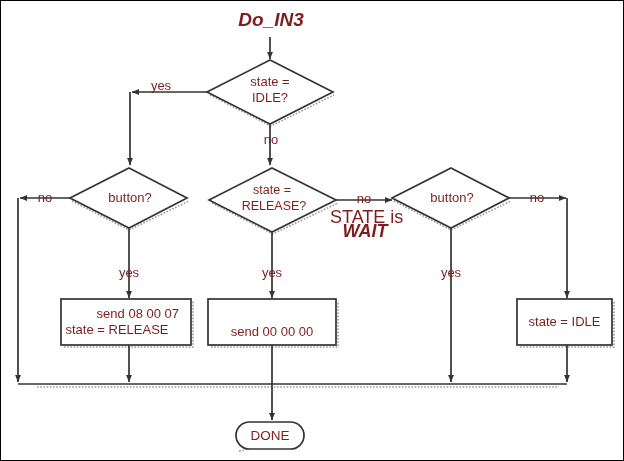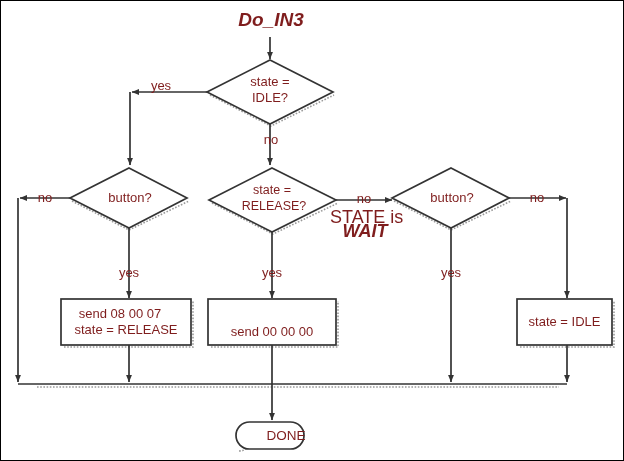--- a/index.html
+++ b/index.html
@@ -21,21 +21,21 @@
     line-height:1.12;
     text-align:center;
   }
   .title{
     font-size:19px;font-style:italic;font-weight:bold;
   }
   .edge-lbl{font-size:13px;}
   .node-lbl{font-size:13px;}
   .node-lbl-sm{font-size:12.5px;}
   .annot{font-size:18px;text-align:left;}
-  .term-lbl{font-size:13.5px;padding-left:16px;}
+  .term-lbl{font-size:13.5px;}
 </style>
 </head>
 <body>
 
 <div id="frame">
 
   <svg id="svgroot" viewBox="0 0 624 461" xmlns="http://www.w3.org/2000/svg">
     <defs>
       <marker id="arrow" markerWidth="9" markerHeight="9" refX="7.2" refY="3" orient="auto" markerUnits="userSpaceOnUse">
         <path d="M0,0 L7.4,3 L0,6 z" fill="#333333"></path>
@@ -122,22 +122,22 @@
   <div class="lbl edge-lbl" style="left:348px;top:191px;width:30px;">no</div>
   <div class="lbl edge-lbl" style="left:251px;top:265px;width:40px;">yes</div>
 
   <div class="lbl annot" style="left:329px;top:206px;width:70px;">STATE is</div>
   <div class="lbl annot" style="left:329px;top:220px;width:70px;font-style:italic;font-weight:bold;text-align:center;">WAIT</div>
 
   <div class="lbl node-lbl" style="left:417px;top:190px;width:68px;">button?</div>
   <div class="lbl edge-lbl" style="left:520px;top:190px;width:32px;">no</div>
   <div class="lbl edge-lbl" style="left:430px;top:265px;width:40px;">yes</div>
 
-  <div class="lbl node-lbl" style="left:60px;top:306px;width:118px;">send 08 00 07</div>
-  <div class="lbl node-lbl" style="left:60px;top:322px;width:130px;">state = RELEASE</div>
+  <div class="lbl node-lbl" style="left:60px;top:306px;width:118px;text-align:right;">send 08 00 07</div>
+  <div class="lbl node-lbl" style="left:51px;top:322px;width:130px;">state = RELEASE</div>
 
   <div class="lbl node-lbl" style="left:207px;top:324px;width:128px;">send 00 00 00</div>
 
   <div class="lbl node-lbl" style="left:516px;top:314px;width:95px;">state = IDLE</div>
 
   <div class="lbl term-lbl" style="left:235px;top:427px;width:68px;">DONE</div>
 
 </div>
 
 </body></html>

